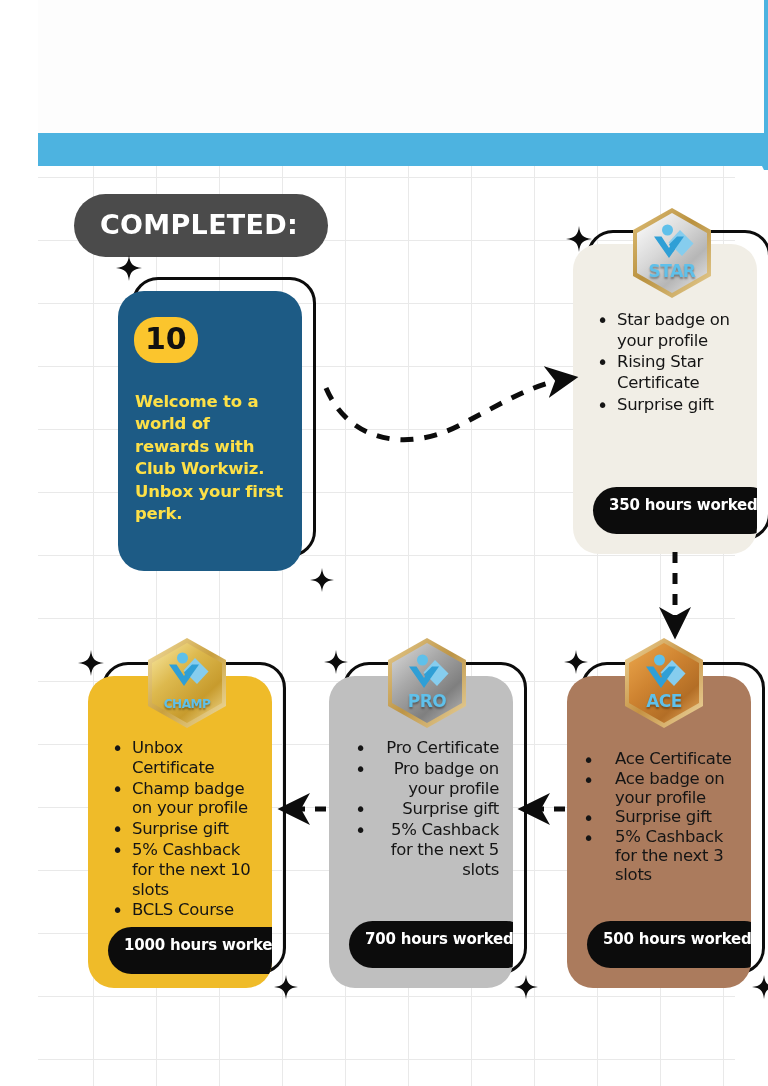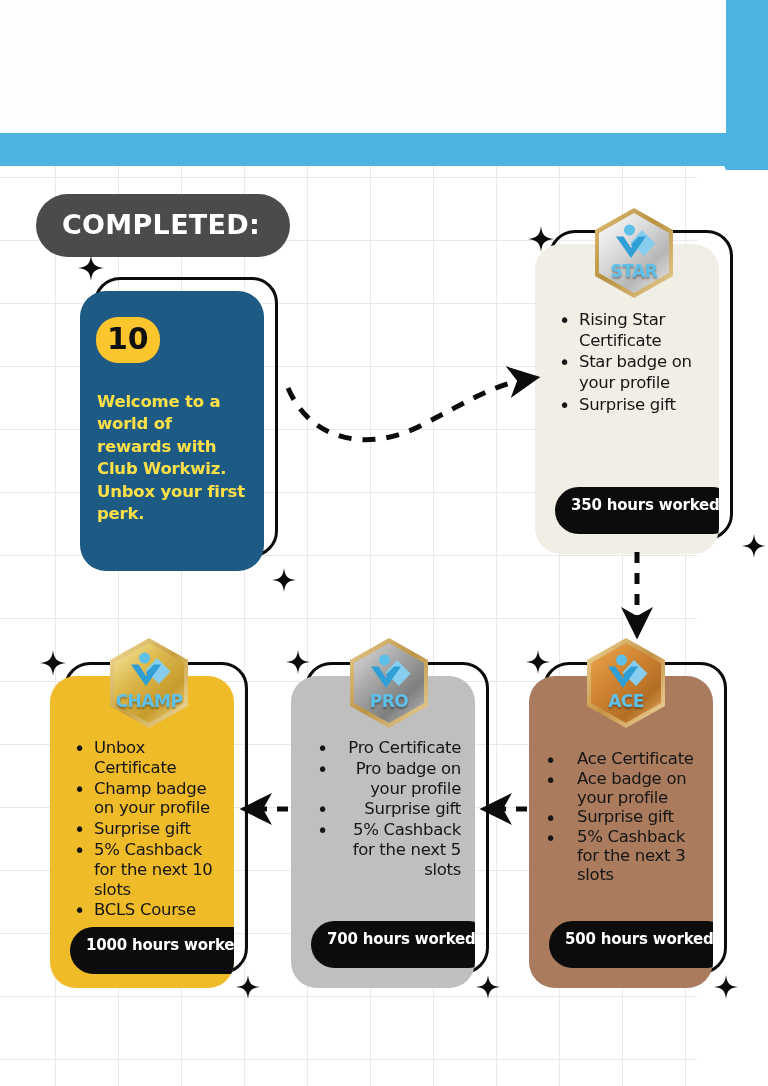--- a/index.html
+++ b/index.html
@@ -19,20 +19,21 @@
     position: absolute;
     inset: 0;
     width: 697px;
     height: 1086px;
     background-color: #ffffff;
     background-image:
       linear-gradient(to right, #e9e9e9 1.5px, transparent 1.5px),
       linear-gradient(to bottom, #e9e9e9 1.5px, transparent 1.5px);
     background-size: 63px 63px;
     background-position: -8px -12px;
+    margin-left: 38px;
   }
 
   
   #header-banner {
     position: absolute;
     top: 0; left: 0;
     width: 768px;
     height: 166px;
     z-index: 5;
   }
@@ -230,21 +231,21 @@
     bottom: 18px;
     text-align: center;
     font-family: "DejaVu Sans", sans-serif;
     font-weight: 700;
     font-size: 17px;
     letter-spacing: -0.5px;
     color: #5fc0ea;
     text-shadow: 0 2px 2px rgba(0,0,0,0.35);
     pointer-events: none;
   }
-  #badge-champ .badge-text { font-size: 17px; }
+  #badge-champ .badge-text { font-size: 12px; }
 
   
   #connectors {
     position: absolute;
     inset: 0;
     width: 768px;
     height: 1086px;
     z-index: 7;
     pointer-events: none;
   }
@@ -337,22 +338,22 @@
         <span class="slots-num">10</span>
       </div>
       <div class="slots-copy">Welcome to a world of rewards with Club Workwiz. Unbox your first perk.</div>
     </div>
   </div>
 
   <div class="card-wrap" id="card-star">
     <div class="card-outline"></div>
     <div class="card-body">
       <ul class="tier-list">
+        <li>Star badge on your profile</li>
         <li>Rising Star Certificate</li>
-        <li>Star badge on your profile</li>
         <li>Surprise gift</li>
       </ul>
       <div class="hours-pill">350 hours worked</div>
     </div>
   </div>
   <div class="badge" id="badge-star">
     <svg viewBox="0 0 84 92">
       <defs>
         <linearGradient id="gSilverRim" x1="0" y1="0" x2="1" y2="1">
           <stop offset="0%" stop-color="#e0c07a"></stop>

